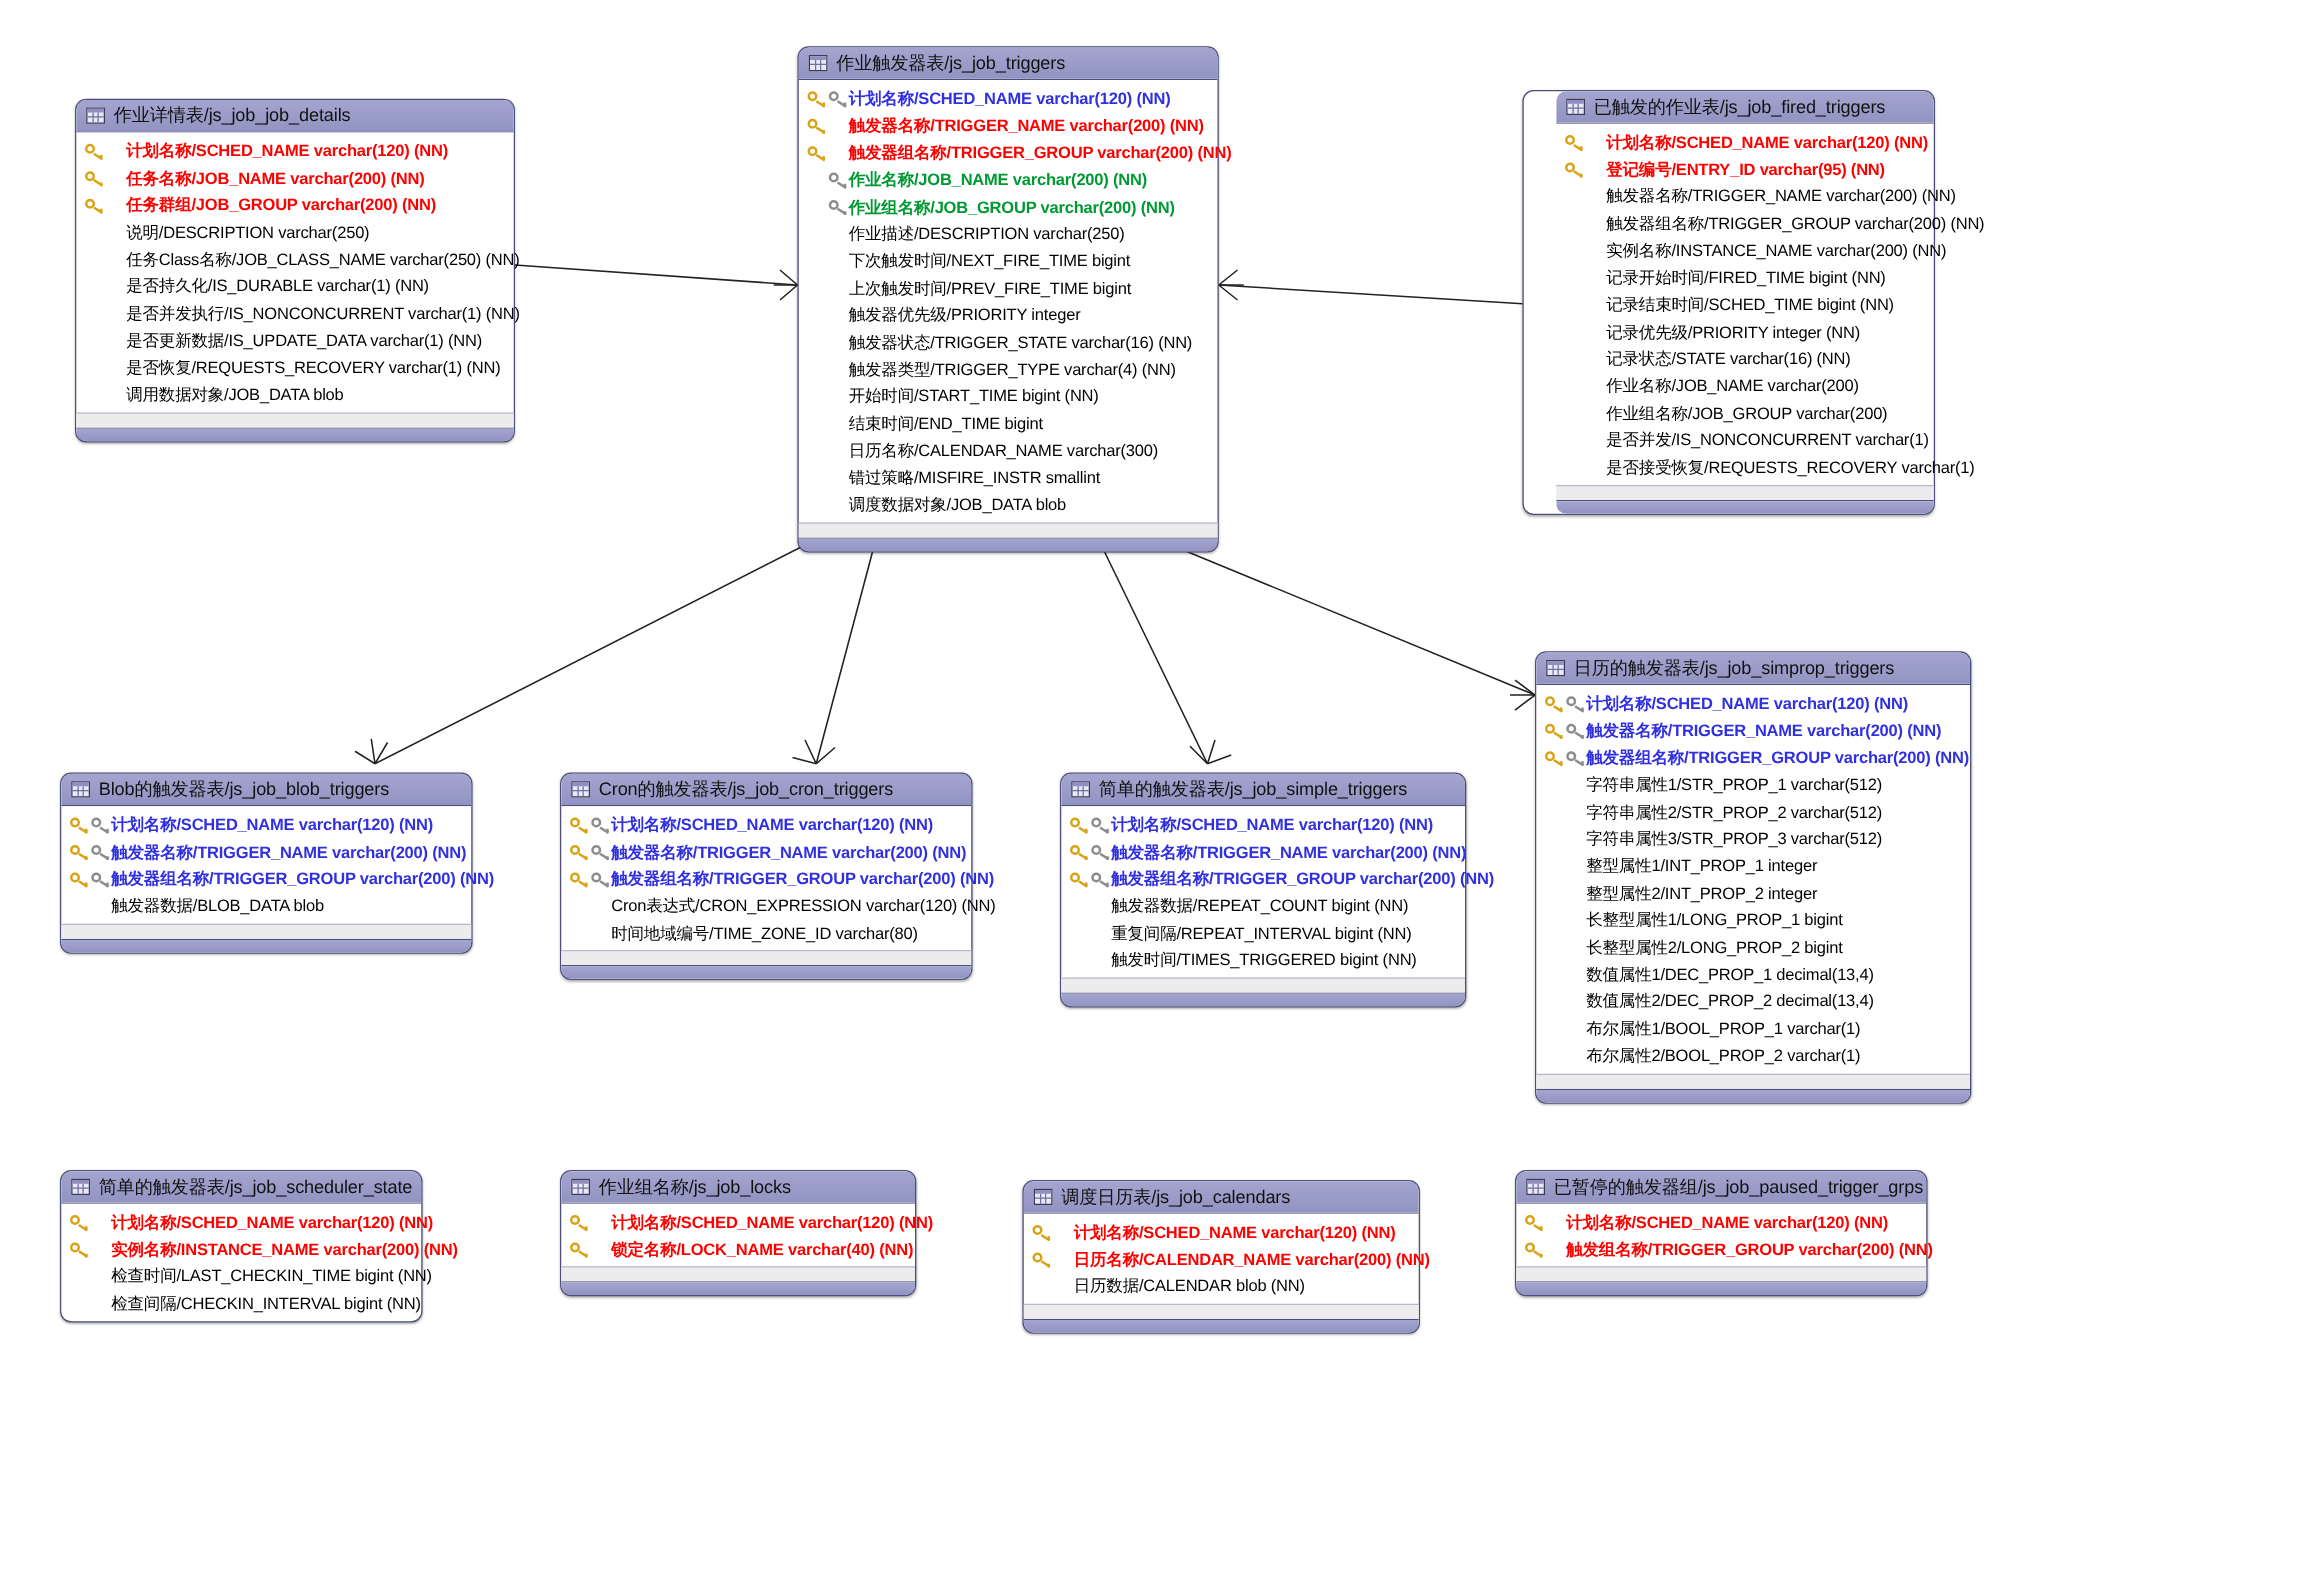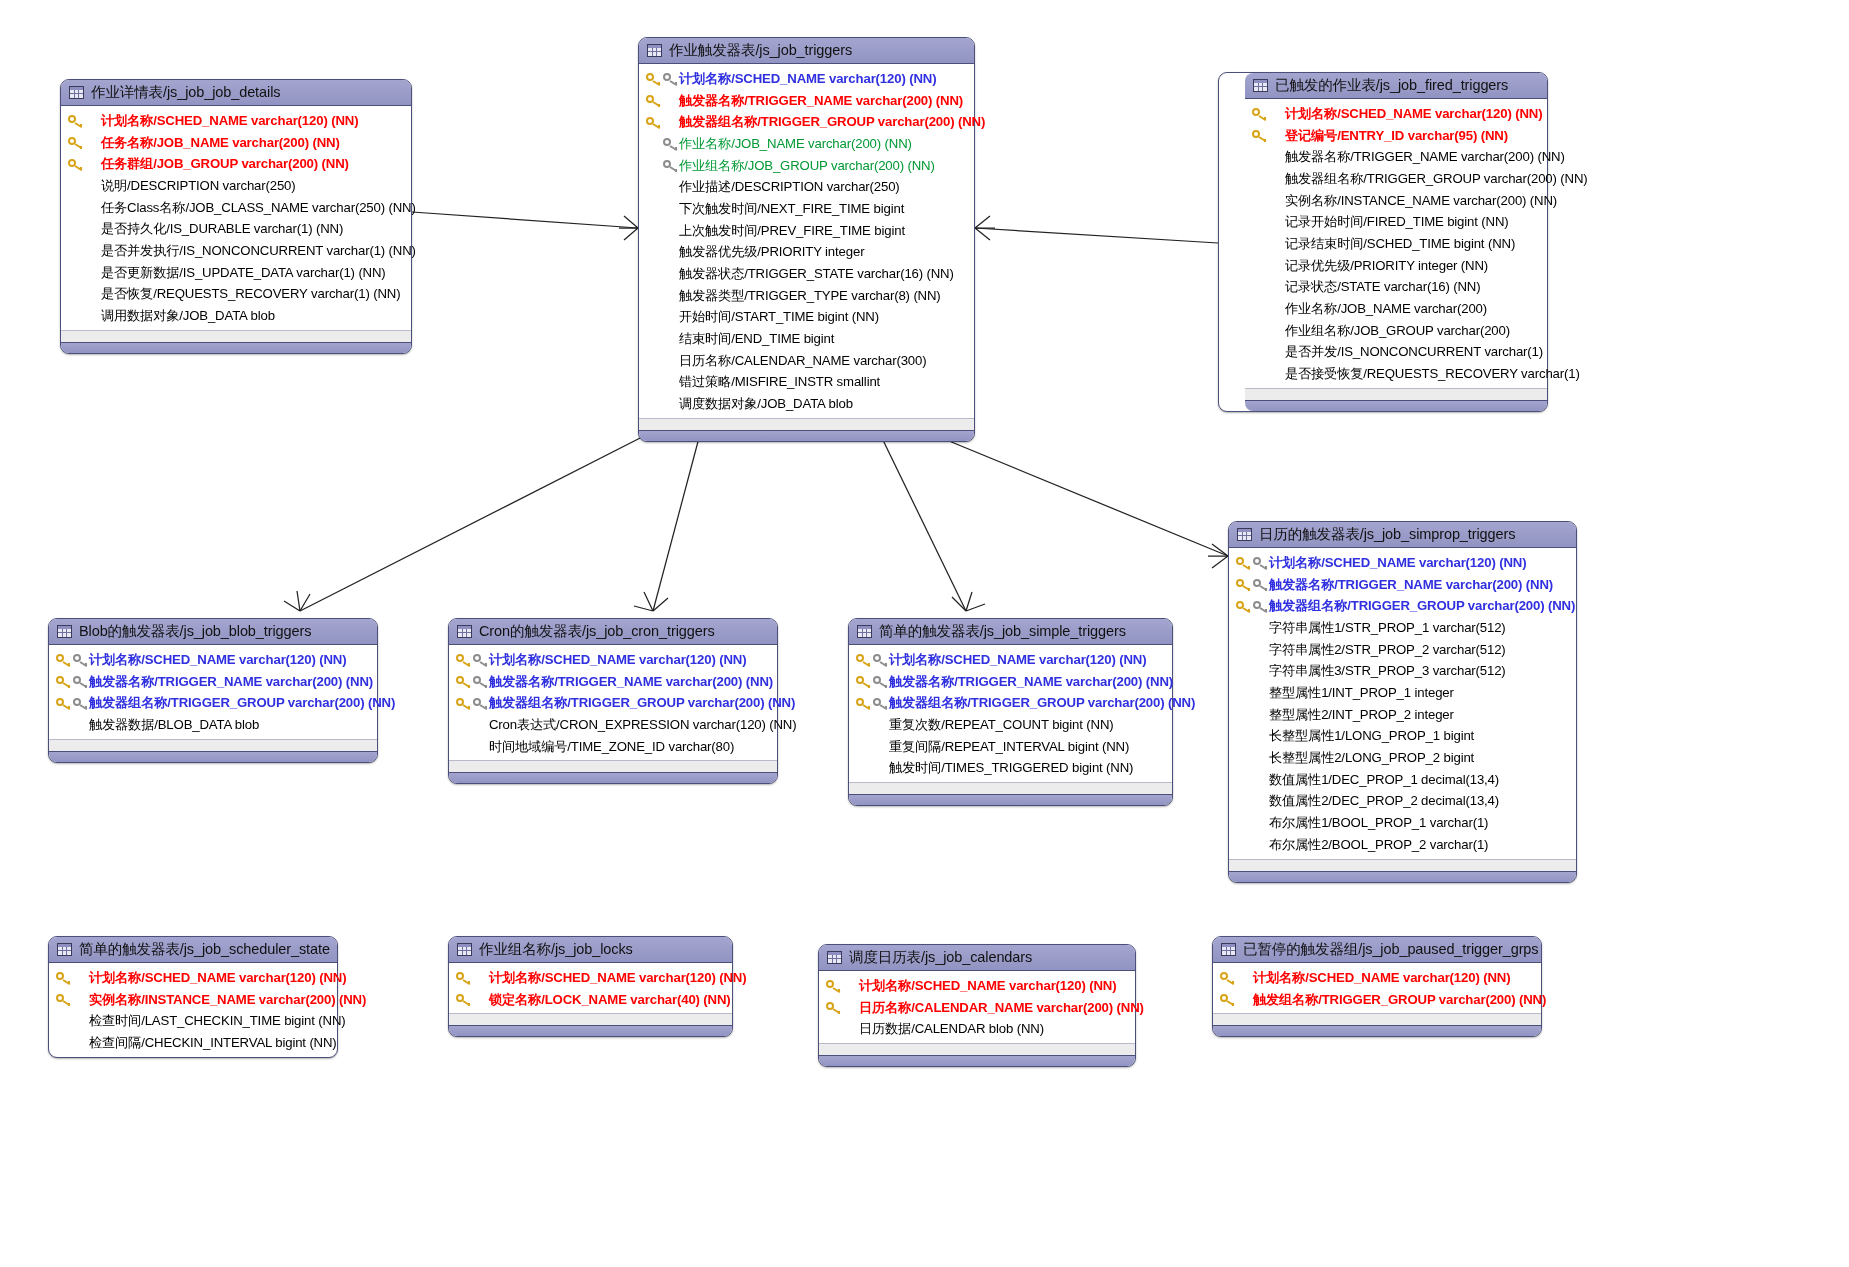--- a/index.html
+++ b/index.html
@@ -28,21 +28,21 @@
   .ent-body{padding:4px 0 3px 0;}
   .ent-foot{height:11px;background:#ececec;border-top:1px solid #b9b9cc;}
   .ent-foot2{height:10px;background:#9a9bc8;background:linear-gradient(180deg,#a4a5cf 0%,#9193c2 100%);
              border-top:1px solid #4b4f7a;border-radius:0 0 8px 8px;}
 
   .row{display:flex;align-items:center;height:21.7px;padding-left:6px;white-space:nowrap;}
   .keyslot{width:17px;height:15px;flex:0 0 auto;position:relative;}
   .attr{font-size:13.2px;color:#000000;letter-spacing:-0.15px;}
   .attr.pk{color:#ff0000;font-weight:bold;}
   .attr.pkfk{color:#3030e0;font-weight:bold;}
-  .attr.fk{color:#009933;font-weight:normal;}
+  .attr.fk{color:#009933;font-weight:bold;}
   .attr.plain{color:#000000;font-weight:normal;}
 
   
   .key{position:absolute;left:1px;top:2px;width:14px;height:11px;}
   .key .bow{position:absolute;left:0;top:0px;width:8px;height:8px;border-radius:50%;
             border:2.4px solid #d8a316;box-sizing:border-box;}
   .key .shaft{position:absolute;left:6.5px;top:6.2px;width:7.5px;height:2.2px;
               background:#d8a316;transform:rotate(32deg);transform-origin:0 50%;}
   .key .tooth{position:absolute;left:11.5px;top:8.6px;width:2.2px;height:3px;background:#d8a316;}
   .key.gray .bow{border-color:#8d8d8d;}
@@ -256,21 +256,21 @@
             <span class="attr plain">触发器优先级/PRIORITY integer</span>
           </div>
           <div class="row">
             <span class="keyslot"></span>
             <span class="keyslot"></span>
             <span class="attr plain">触发器状态/TRIGGER_STATE varchar(16) (NN)</span>
           </div>
           <div class="row">
             <span class="keyslot"></span>
             <span class="keyslot"></span>
-            <span class="attr plain">触发器类型/TRIGGER_TYPE varchar(8) (NN)</span>
+            <span class="attr plain">触发器类型/TRIGGER_TYPE varchar(4) (NN)</span>
           </div>
           <div class="row">
             <span class="keyslot"></span>
             <span class="keyslot"></span>
             <span class="attr plain">开始时间/START_TIME bigint (NN)</span>
           </div>
           <div class="row">
             <span class="keyslot"></span>
             <span class="keyslot"></span>
             <span class="attr plain">结束时间/END_TIME bigint</span>
@@ -717,21 +717,21 @@
                 <span class="bow"></span>
                 <span class="shaft"></span>
                 <span class="tooth"></span>
               </span>
             </span>
             <span class="attr pkfk">触发器组名称/TRIGGER_GROUP varchar(200) (NN)</span>
           </div>
           <div class="row">
             <span class="keyslot"></span>
             <span class="keyslot"></span>
-            <span class="attr plain">重复次数/REPEAT_COUNT bigint (NN)</span>
+            <span class="attr plain">触发器数据/REPEAT_COUNT bigint (NN)</span>
           </div>
           <div class="row">
             <span class="keyslot"></span>
             <span class="keyslot"></span>
             <span class="attr plain">重复间隔/REPEAT_INTERVAL bigint (NN)</span>
           </div>
           <div class="row">
             <span class="keyslot"></span>
             <span class="keyslot"></span>
             <span class="attr plain">触发时间/TIMES_TRIGGERED bigint (NN)</span>

